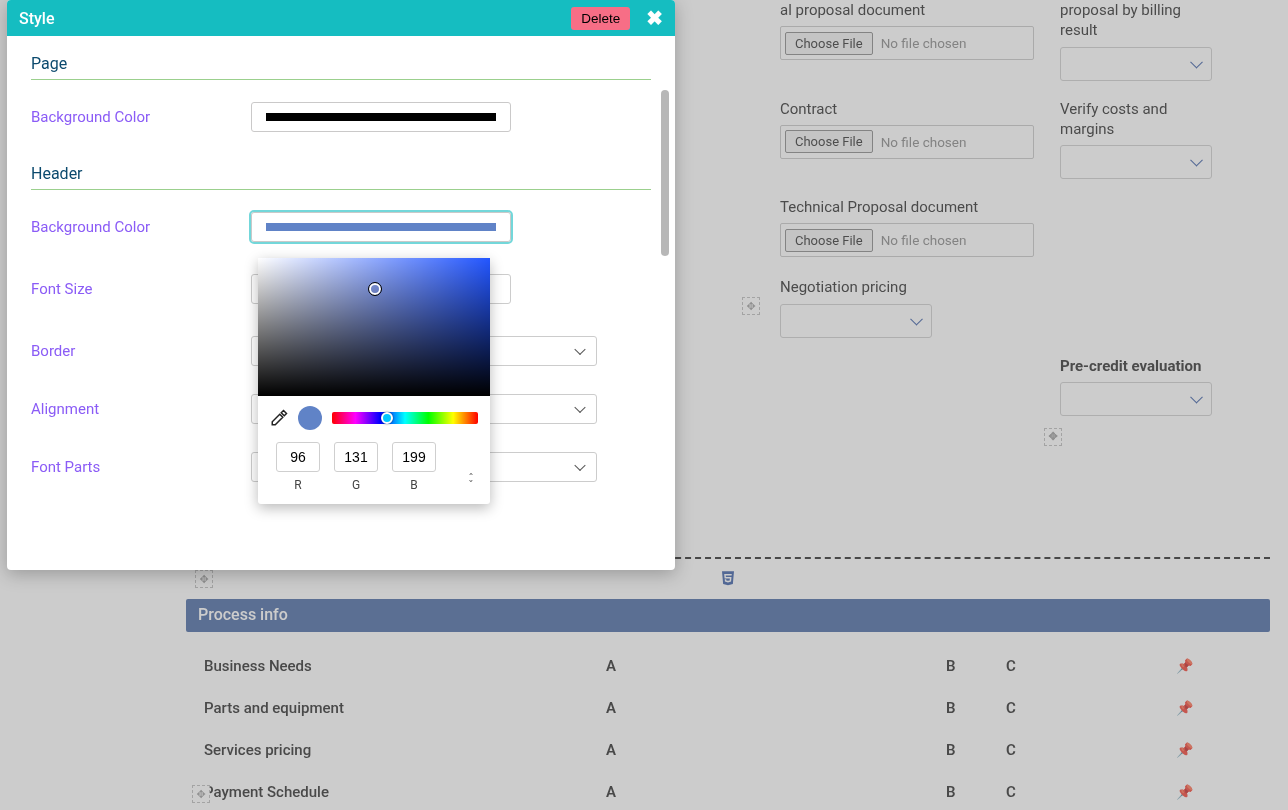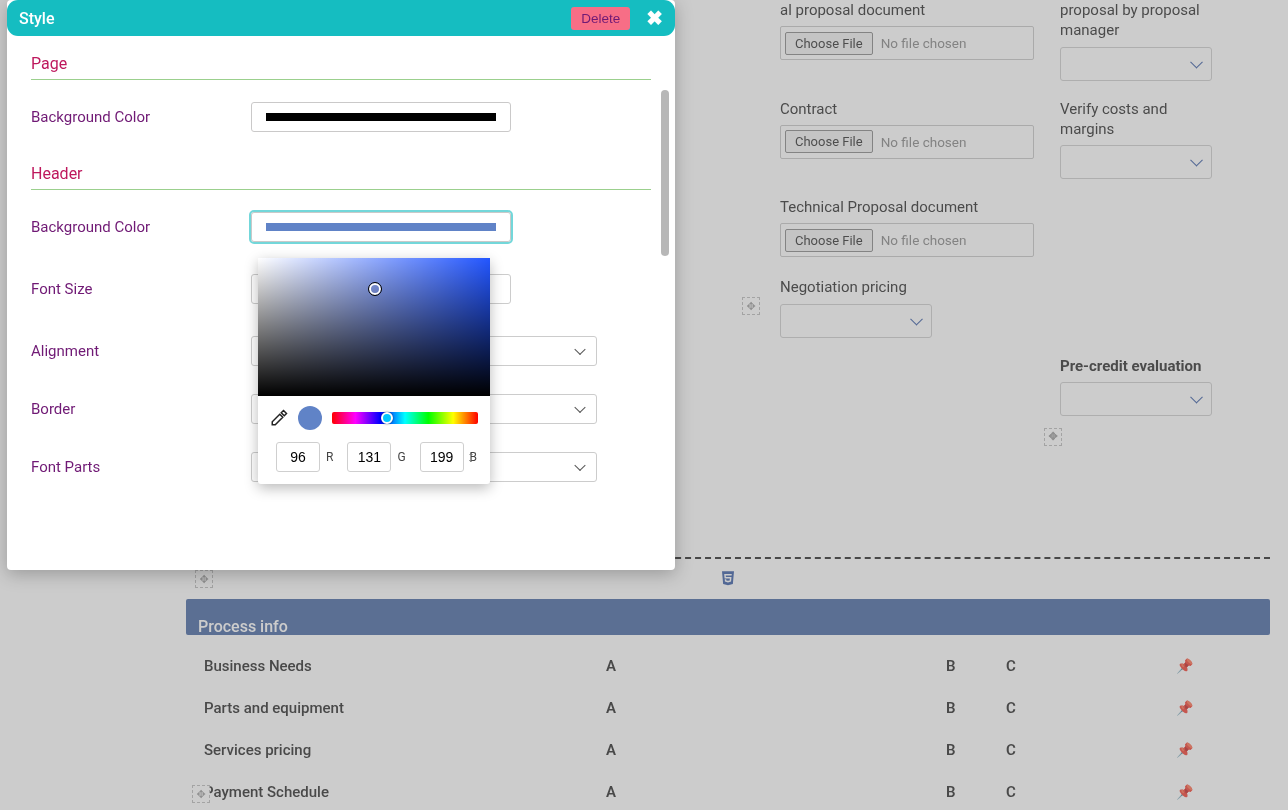--- a/index.html
+++ b/index.html
@@ -119,21 +119,21 @@
   .process-header {
     position: absolute;
     left: 186px;
     top: 599px;
     width: 1084px;
     height: 33px;
     background: #4a6aa3;
     color: #fff;
     font-size: 16px;
     font-weight: 500;
-    padding: 18px 12px;
+    padding: 6px 12px;
     border-radius: 2px;
   }
 
   .process-table {
     position: absolute;
     left: 186px;
     top: 645px;
     width: 1084px;
   }
   .process-row {
@@ -162,26 +162,25 @@
     border-radius: 4px;
     overflow: hidden;
   }
   .modal-header {
     background: #15bdc1;
     color: #fff;
     height: 36px;
     display: flex;
     align-items: center;
     padding: 0 12px;
-    border-radius: 11px;
   }
   .modal-header .title { flex: 1; font-size: 16px; font-weight: 500; }
   .modal-header .delete-btn {
     background: #f76e86;
-    color: #701a75;
+    color: #000000;
     border: none;
     padding: 4px 10px;
     border-radius: 3px;
     font-size: 13.5px;
     cursor: pointer;
     margin-right: 16px;
   }
   .modal-header .close-x {
     font-size: 20px;
     cursor: pointer;
@@ -190,35 +189,35 @@
 
   .modal-body {
     padding: 18px 24px;
     position: relative;
     height: 534px;
     overflow: hidden;
   }
 
   .section-title {
     font-size: 16px;
-    color: #be185d;
+    color: #0c4a6e;
     margin-bottom: 6px;
   }
   .section-underline {
     border: none;
     border-top: 1px solid #9bd08d;
     margin-bottom: 22px;
   }
 
   .prop-row {
     display: flex;
     align-items: center;
     margin-bottom: 32px;
   }
-  .prop-row .label { width: 220px; font-size: 15px; color: #701a75;}
+  .prop-row .label { width: 220px; font-size: 15px; color: #8b5cf6;}
   .swatch {
     width: 260px; height: 30px;
     border: 1px solid #cac9c9;
     border-radius: 3px;
     padding: 6px 14px;
     display: flex; align-items: center;
     position: relative;
     background: #fff;
   }
   .swatch.focused { outline: 2px solid rgba(21,189,193,0.6); outline-offset: 0;}
@@ -329,21 +328,21 @@
     box-shadow: 0 0 2px rgba(0,0,0,0.6);
     transform: translate(-50%,-50%);
     left: 38%;
   }
   .picker-row2 {
     display: flex;
     gap: 14px;
     padding: 6px 18px 12px 18px;
     position: relative;
   }
-  .rgb-col { display:flex; flex-direction:row; align-items:center; gap:6px;}
+  .rgb-col { display:flex; flex-direction:column; align-items:center; gap:6px;}
   .rgb-input {
     width: 44px; height: 30px;
     border: 1px solid #cfcfcf;
     border-radius: 3px;
     text-align: center;
     font-size: 14px;
   }
   .rgb-label { font-size: 12px; color: #444;}
   .mode-toggle {
     position: absolute;
@@ -365,21 +364,21 @@
 
     <div class="form-row">
       <div class="form-left">
         <span class="form-label">al proposal document</span>
         <div class="file-chooser">
           <span class="btn">Choose File</span>
           <span class="nofile">No file chosen</span>
         </div>
       </div>
       <div class="form-right">
-        <span class="form-label">proposal by proposal manager</span>
+        <span class="form-label">proposal by billing result</span>
         <div class="select-box"></div>
       </div>
     </div>
 
     <div class="form-row" style="margin-top:18px;">
       <div class="form-left">
         <span class="form-label">Contract</span>
         <div class="file-chooser">
           <span class="btn">Choose File</span>
           <span class="nofile">No file chosen</span>
@@ -493,26 +492,26 @@
       </div>
     </div>
 
 
     <div class="prop-row" style="margin-bottom:32px;">
       <span class="label">Font Size</span>
       <input class="text-input" style="">
     </div>
 
     <div class="prop-row" style="margin-bottom:28px;">
+      <span class="label">Border</span>
+      <div class="wide-select"></div>
+    </div>
+
+    <div class="prop-row" style="margin-bottom:28px;">
       <span class="label">Alignment</span>
-      <div class="wide-select"></div>
-    </div>
-
-    <div class="prop-row" style="margin-bottom:28px;">
-      <span class="label">Border</span>
       <div class="wide-select"></div>
     </div>
 
     <div class="prop-row" style="margin-bottom:10px;">
       <span class="label">Font Parts</span>
       <div class="wide-select"></div>
     </div>
 
   </div>
 </div>

